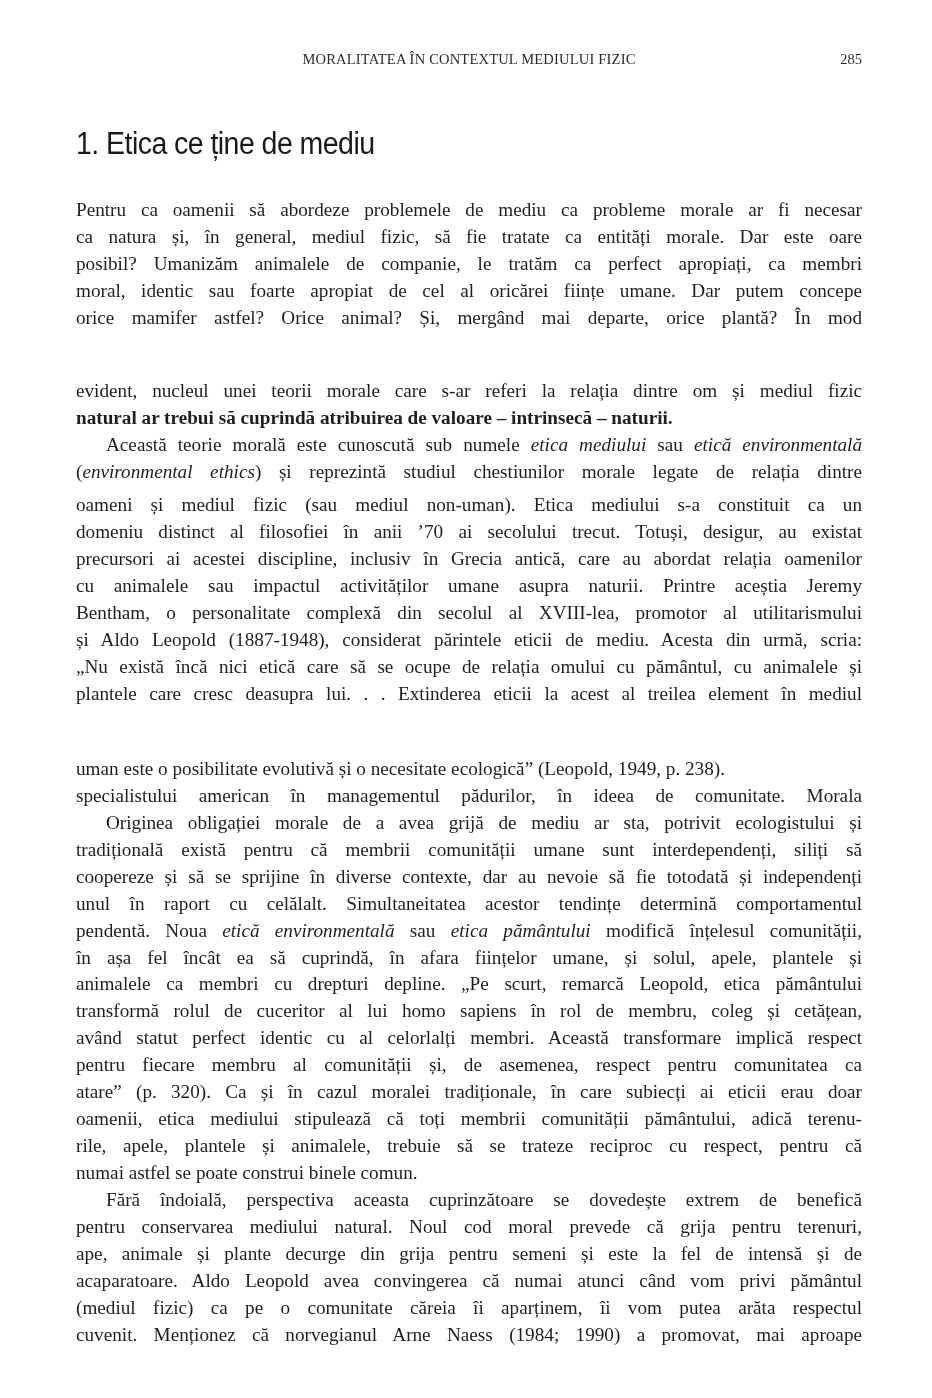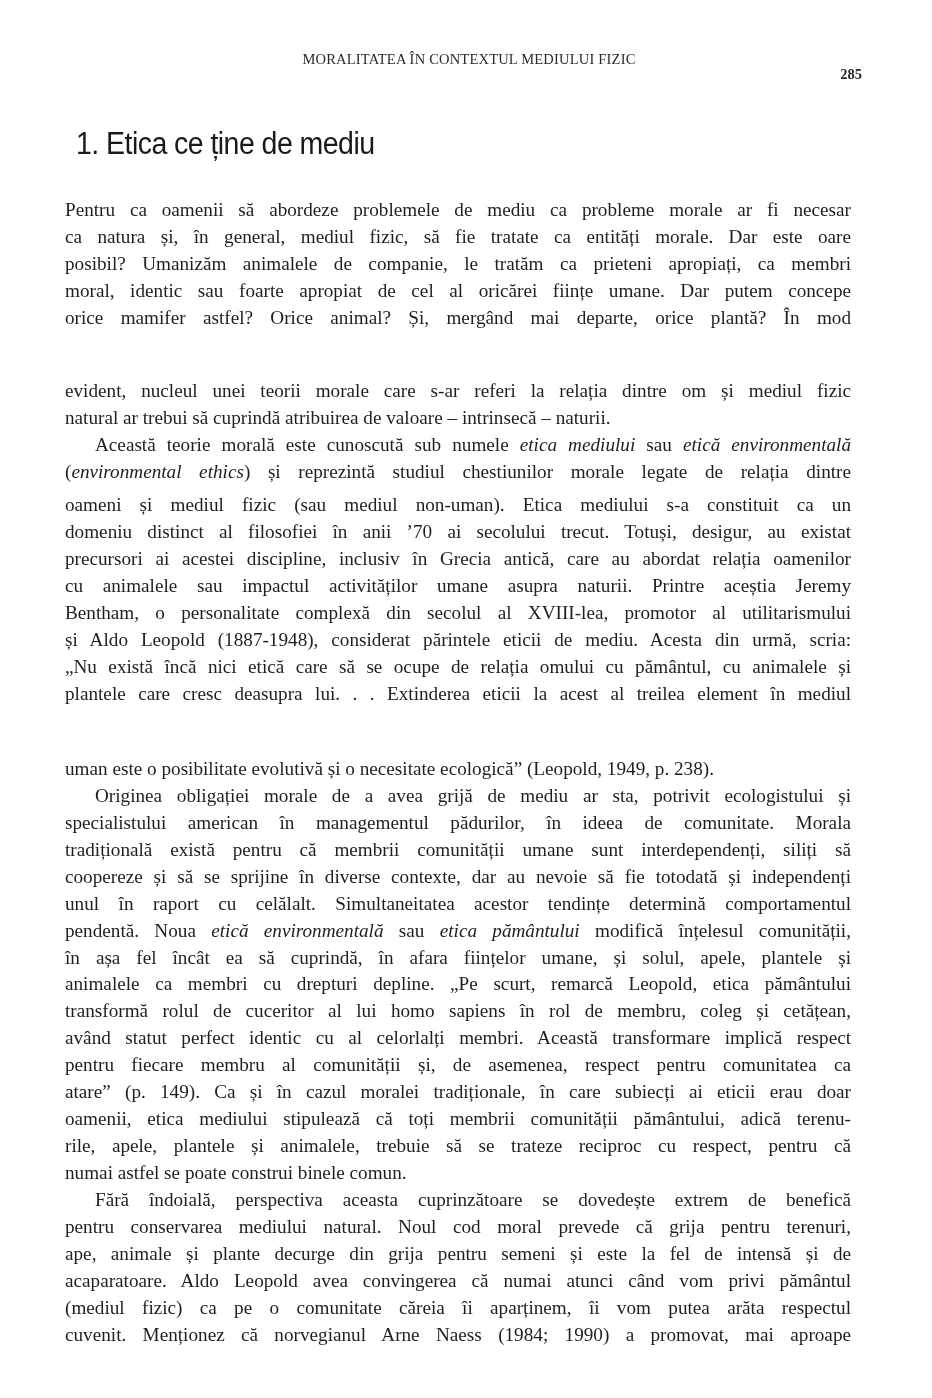--- a/index.html
+++ b/index.html
@@ -3,28 +3,28 @@
   <meta charset="utf-8">
   <style>
     html, body { margin: 0; padding: 0; background: #ffffff; }
     body { width: 932px; height: 1398px; position: relative; overflow: hidden; color: #1e1e1e; }
     .page { position: absolute; left: 0; top: 0; width: 932px; height: 1003px; background: #ffffff; }
     .running-head {
       position: absolute; top: 51px; left: 76px; width: 786px; height: 20px;
       font-family: "Liberation Serif", serif; font-size: 14.5px; color: #2a2a2a;
     }
     .running-title { position: absolute; left: 0; right: 0; text-align: center; letter-spacing: 0.2px; }
-    .page-number { position: absolute; right: 0; top: 15px; font-weight: bold; }
+    .page-number { position: absolute; right: 0; top: 0; }
     .chapter-heading {
       position: absolute; left: 76px; top: 126px; margin: 0;
       font-family: "Liberation Sans", sans-serif; font-weight: normal;
       font-size: 31px; color: #1a1a1a; letter-spacing: -0.6px; transform: scaleX(0.92); transform-origin: left;
     }
     .body-text {
-      position: absolute; left: 65px; top: 197px; width: 786px;
+      position: absolute; left: 76px; top: 197px; width: 786px;
       font-family: "Liberation Serif", serif; font-size: 19.2px; line-height: 26.93px;
       text-align: justify; color: #1e1e1e;
     }
     .body-text p { margin: 0; }
     .line { display: block; text-align: justify; text-align-last: justify; white-space: nowrap; overflow: visible; }
     .line.last { text-align-last: left; }
     em { font-style: italic; }
   </style>
 </head>
 <body>
@@ -34,52 +34,52 @@
     <span class="running-title">MORALITATEA ÎN CONTEXTUL MEDIULUI FIZIC</span>
     <span class="page-number">285</span>
   </div>
 
   <h1 class="chapter-heading">1. Etica ce ține de mediu</h1>
 
   <div class="body-text" id="body-text">
       <p>
         <span class="line" style="white-space: normal;">Pentru ca oamenii să abordeze problemele de mediu ca probleme morale ar fi necesar</span>
         <span class="line" style="white-space: normal;">ca natura și, în general, mediul fizic, să fie tratate ca entități morale. Dar este oare</span>
-        <span class="line" style="white-space: normal;">posibil? Umanizăm animalele de companie, le tratăm ca prieteni apropiați, ca membri</span>
+        <span class="line" style="white-space: normal;">posibil? Umanizăm animalele de companie, le tratăm ca perfect apropiați, ca membri</span>
         <span class="line" style="white-space: normal;">moral, identic sau foarte apropiat de cel al oricărei ființe umane. Dar putem concepe</span>
         <span class="line" style="white-space: normal;">orice mamifer astfel? Orice animal? Și, mergând mai departe, orice plantă? În mod</span>
         <span class="line" style="white-space: normal; margin-top: 46px;">evident, nucleul unei teorii morale care s-ar referi la relația dintre om și mediul fizic</span>
-        <span class="line last" style="white-space: normal;">natural ar trebui să cuprindă atribuirea de valoare – intrinsecă – naturii.</span>
+        <span class="line last" style="white-space: normal; font-weight: bold;">natural ar trebui să cuprindă atribuirea de valoare – intrinsecă – naturii.</span>
       </p>
       <p>
         <span class="line" style="padding-left: 30px; white-space: normal;">Această teorie morală este cunoscută sub numele <em>etica mediului</em> sau <em>etică environmentală</em></span>
         <span class="line" style="white-space: normal;">(<em>environmental ethics</em>) și reprezintă studiul chestiunilor morale legate de relația dintre</span>
         <span class="line" style="white-space: normal; margin-top: 7px;">oameni și mediul fizic (sau mediul non-uman). Etica mediului s-a constituit ca un</span>
         <span class="line" style="white-space: normal;">domeniu distinct al filosofiei în anii ’70 ai secolului trecut. Totuși, desigur, au existat</span>
         <span class="line" style="white-space: normal;">precursori ai acestei discipline, inclusiv în Grecia antică, care au abordat relația oamenilor</span>
         <span class="line" style="white-space: normal;">cu animalele sau impactul activităților umane asupra naturii. Printre aceștia Jeremy</span>
         <span class="line" style="white-space: normal;">Bentham, o personalitate complexă din secolul al XVIII-lea, promotor al utilitarismului</span>
         <span class="line" style="white-space: normal;">și Aldo Leopold (1887-1948), considerat părintele eticii de mediu. Acesta din urmă, scria:</span>
         <span class="line" style="white-space: normal;">„Nu există încă nici etică care să se ocupe de relația omului cu pământul, cu animalele și</span>
         <span class="line" style="white-space: normal;">plantele care cresc deasupra lui. . . Extinderea eticii la acest al treilea element în mediul</span>
         <span class="line last" style="white-space: normal; margin-top: 48px;">uman este o posibilitate evolutivă și o necesitate ecologică” (Leopold, 1949, p. 238).</span>
       </p>
       <p>
+        <span class="line" style="white-space: normal;">specialistului american în managementul pădurilor, în ideea de comunitate. Morala</span>
         <span class="line" style="padding-left: 30px; white-space: normal;">Originea obligației morale de a avea grijă de mediu ar sta, potrivit ecologistului și</span>
-        <span class="line" style="white-space: normal;">specialistului american în managementul pădurilor, în ideea de comunitate. Morala</span>
         <span class="line" style="white-space: normal;">tradițională există pentru că membrii comunității umane sunt interdependenți, siliți să</span>
         <span class="line" style="white-space: normal;">coopereze și să se sprijine în diverse contexte, dar au nevoie să fie totodată și independenți</span>
         <span class="line" style="white-space: normal;">unul în raport cu celălalt. Simultaneitatea acestor tendințe determină comportamentul</span>
         <span class="line" style="white-space: normal;">pendentă. Noua <em>etică environmentală</em> sau <em>etica pământului</em> modifică înțelesul comunității,</span>
         <span class="line" style="white-space: normal;">în așa fel încât ea să cuprindă, în afara ființelor umane, și solul, apele, plantele și</span>
         <span class="line" style="white-space: normal;">animalele ca membri cu drepturi depline. „Pe scurt, remarcă Leopold, etica pământului</span>
         <span class="line" style="white-space: normal;">transformă rolul de cuceritor al lui homo sapiens în rol de membru, coleg și cetățean,</span>
         <span class="line" style="white-space: normal;">având statut perfect identic cu al celorlalți membri. Această transformare implică respect</span>
         <span class="line" style="white-space: normal;">pentru fiecare membru al comunității și, de asemenea, respect pentru comunitatea ca</span>
-        <span class="line" style="white-space: normal;">atare” (p. 149). Ca și în cazul moralei tradiționale, în care subiecți ai eticii erau doar</span>
+        <span class="line" style="white-space: normal;">atare” (p. 320). Ca și în cazul moralei tradiționale, în care subiecți ai eticii erau doar</span>
         <span class="line" style="white-space: normal;">oamenii, etica mediului stipulează că toți membrii comunității pământului, adică terenu-</span>
         <span class="line" style="white-space: normal;">rile, apele, plantele și animalele, trebuie să se trateze reciproc cu respect, pentru că</span>
         <span class="line last" style="white-space: normal;">numai astfel se poate construi binele comun.</span>
       </p>
       <p>
         <span class="line" style="padding-left: 30px; white-space: normal;">Fără îndoială, perspectiva aceasta cuprinzătoare se dovedește extrem de benefică</span>
         <span class="line" style="white-space: normal;">pentru conservarea mediului natural. Noul cod moral prevede că grija pentru terenuri,</span>
         <span class="line" style="white-space: normal;">ape, animale și plante decurge din grija pentru semeni și este la fel de intensă și de</span>
         <span class="line" style="white-space: normal;">acaparatoare. Aldo Leopold avea convingerea că numai atunci când vom privi pământul</span>
         <span class="line" style="white-space: normal;">(mediul fizic) ca pe o comunitate căreia îi aparținem, îi vom putea arăta respectul</span>

